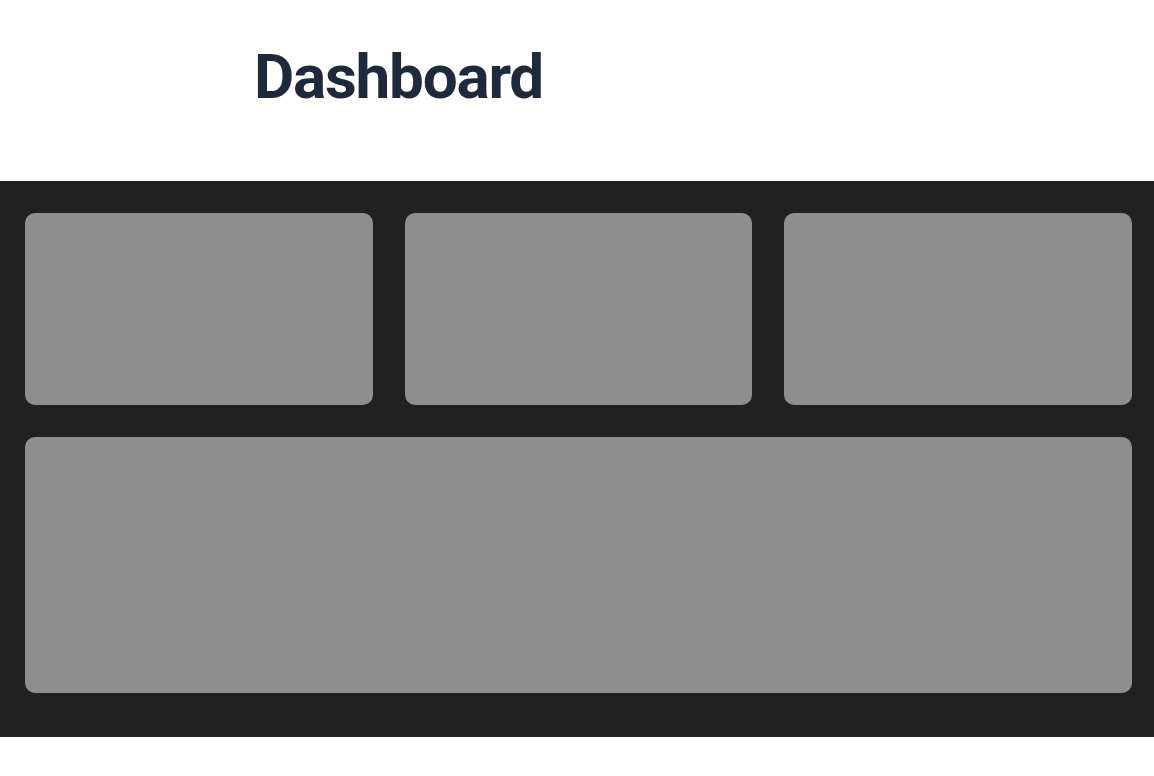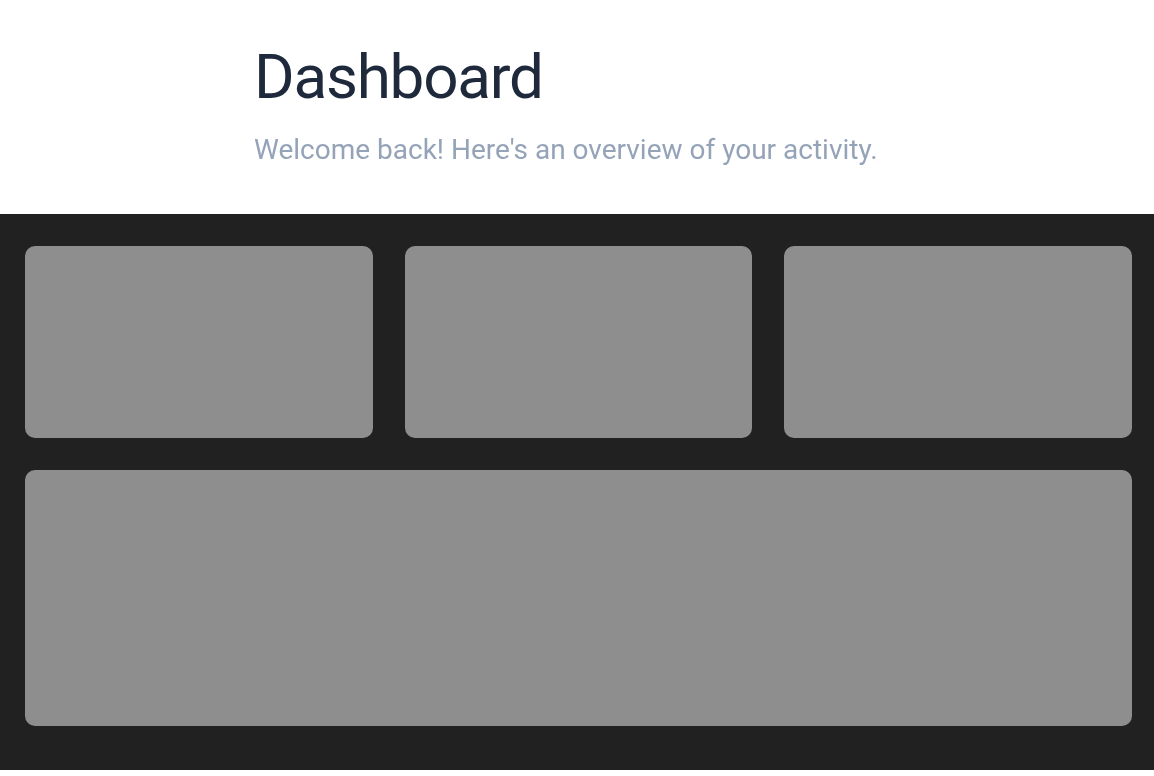--- a/index.html
+++ b/index.html
@@ -13,21 +13,21 @@
       width: 1154px;
       height: 776px;
       overflow: hidden;
     }
     .header-section {
       background: #ffffff;
       padding: 40px 0 48px 254px;
     }
     .page-title {
       font-size: 62px;
-      font-weight: 400;
+      font-weight: 700;
       color: #1e293b;
       letter-spacing: -0.02em;
       margin-bottom: 20px;
     }
     .page-subtitle {
       font-size: 28px;
       color: #94a3b8;
       font-weight: 400;
     }
     .content-section {
@@ -51,21 +51,20 @@
       border-radius: 10px;
       height: 256px;
       width: 100%;
     }
   </style>
 </head>
 <body>
 
 <div class="header-section">
   <h1 class="page-title">Dashboard</h1>
-  <p class="page-subtitle">Welcome back! Here's an overview of your activity.</p>
 </div>
 
 <div class="content-section">
   <div class="cards-row">
     <div class="skeleton-card"></div>
     <div class="skeleton-card"></div>
     <div class="skeleton-card"></div>
   </div>
   <div class="skeleton-wide"></div>
 </div>

